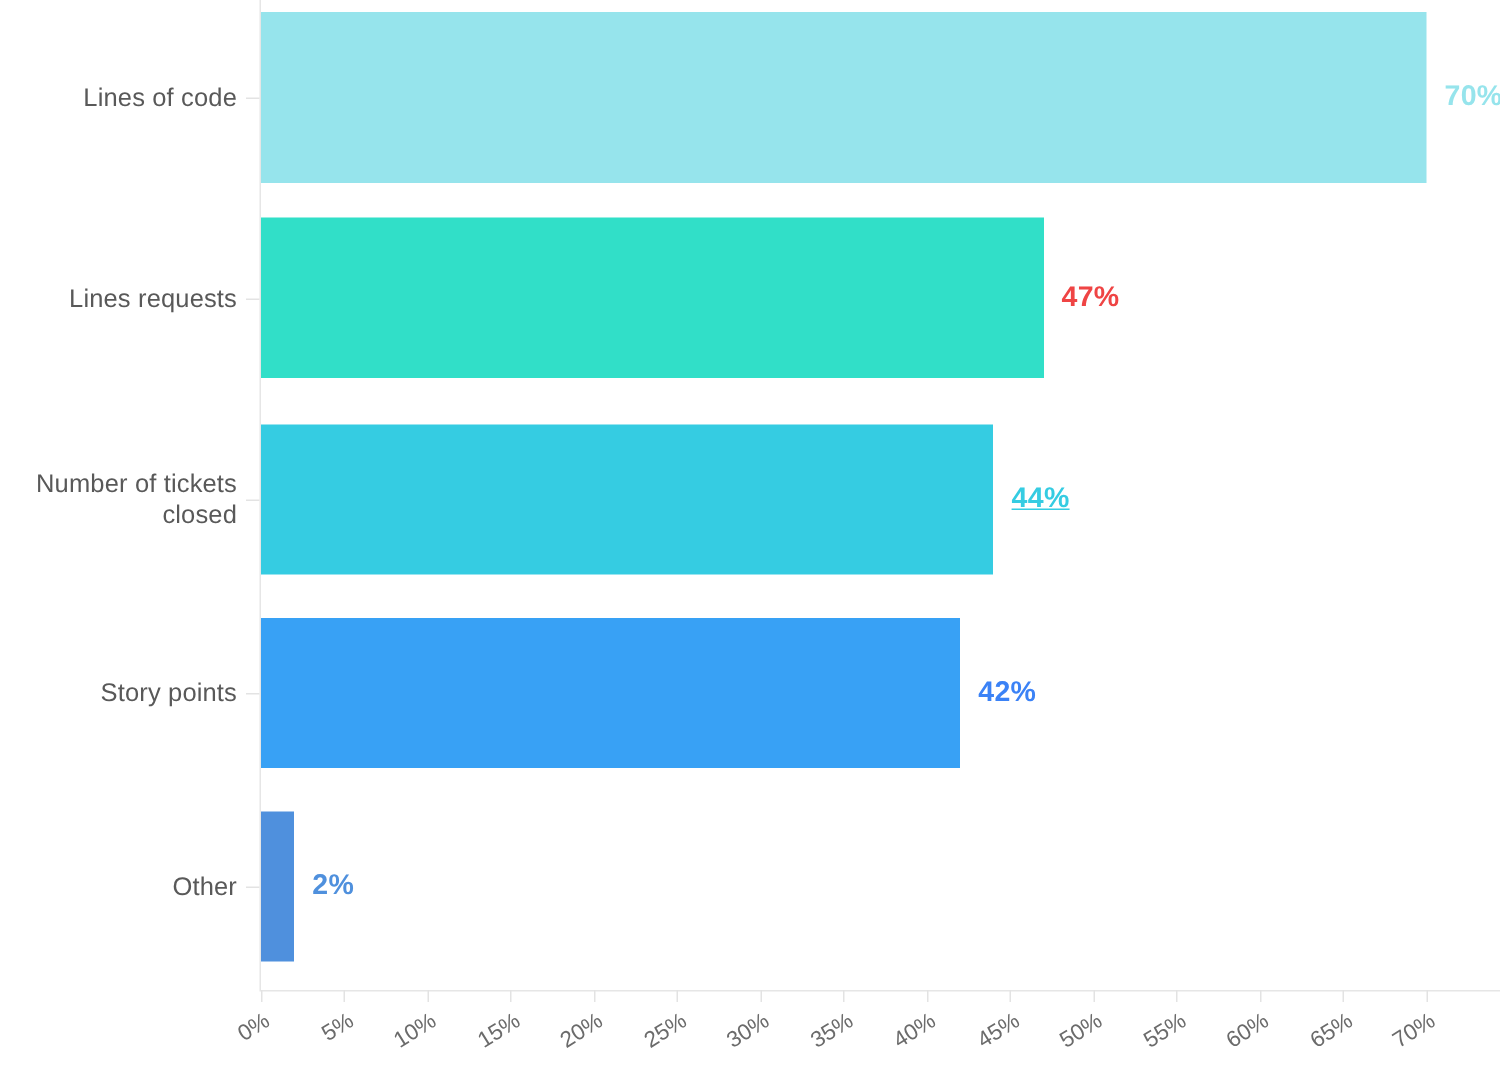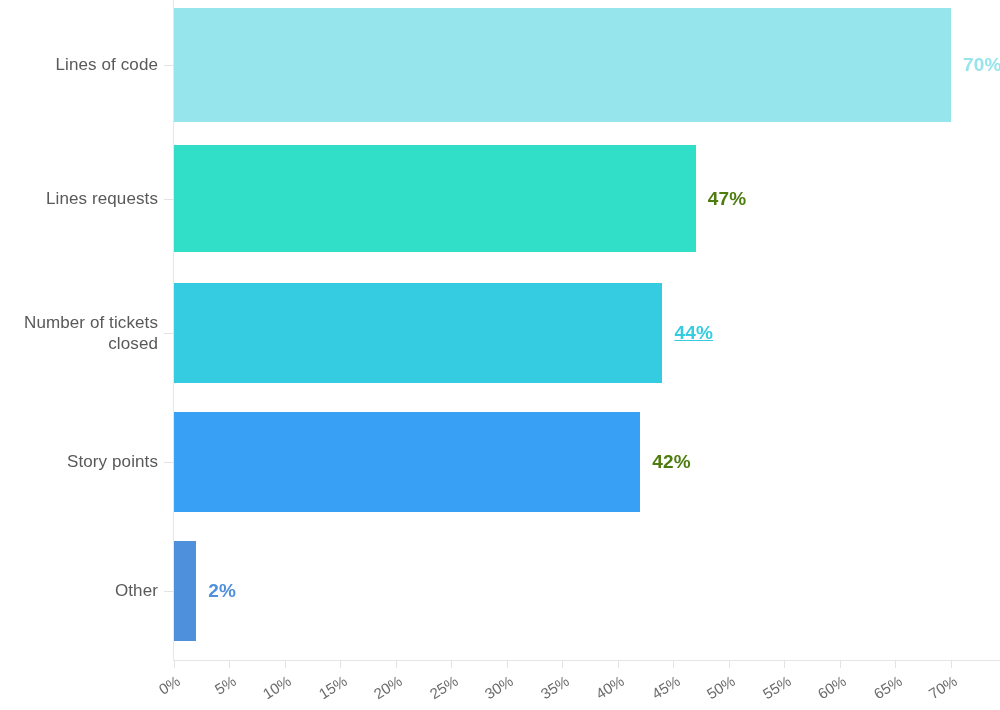--- a/index.html
+++ b/index.html
@@ -153,21 +153,21 @@
         <div class="cat-label" style="color: rgb(89, 89, 89);">Story points</div>
       </div>
       <div class="cat-label-wrap" style="top: 591px;">
         <div class="cat-label" style="color: rgb(89, 89, 89); margin-left: 11px;">Other</div>
       </div>
     </div>
   <div id="bars">
       <div class="bar" style="left: 174px; top: 8px; width: 777px; height: 114px; background: rgb(150, 228, 236);"></div>
       <div class="bar-value" style="left: 963px; top: 65px; color: rgb(150, 228, 236);">70%</div>
       <div class="bar" style="left: 174px; top: 145px; width: 521.7px; height: 107px; background: rgb(49, 223, 200);"></div>
-      <div class="bar-value" style="left: 707.7px; top: 198.5px; color: #4d7c0f; text-align: right;">47%</div>
+      <div class="bar-value" style="left: 707.7px; top: 198.5px; color: #ef4444; text-align: right;">47%</div>
       <div class="bar" style="left: 174px; top: 283px; width: 488.4px; height: 100px; background: rgb(53, 204, 226);"></div>
       <div class="bar-value" style="left: 674.4px; top: 333px; color: rgb(53, 204, 226); text-decoration: underline;">44%</div>
       <div class="bar" style="left: 174px; top: 412px; width: 466.2px; height: 100px; background: rgb(56, 161, 245);"></div>
-      <div class="bar-value" style="left: 652.2px; top: 462px; color: #4d7c0f;">42%</div>
+      <div class="bar-value" style="left: 652.2px; top: 462px; color: #3b82f6;">42%</div>
       <div class="bar" style="left: 174px; top: 541px; width: 22.2px; height: 100px; background: rgb(79, 144, 221);"></div>
       <div class="bar-value" style="left: 208.2px; top: 591px; color: rgb(79, 144, 221);">2%</div>
     </div>
 </div>
 
 </body></html>

